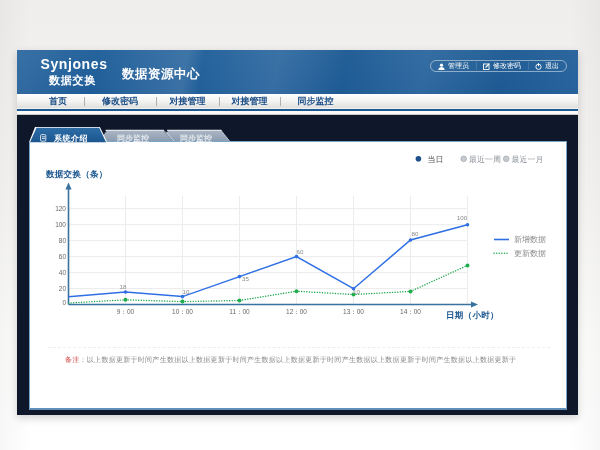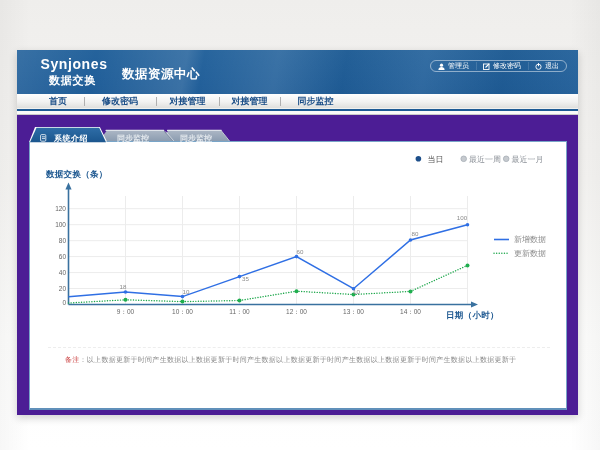--- a/index.html
+++ b/index.html
@@ -34,21 +34,21 @@
   display:flex;
 }
 .nav .ni {
   color:#1b4e87; font-size:9px; font-weight:bold;
   display:flex; align-items:center; justify-content:center;
 }
 .nav .nsep { width:1px; height:9px; background:#b0b0b0; margin-top:3px; }
 .navline { position:absolute; left:0; top:59px; width:561px; height:2px; background:#1d5a94; }
 .bodyarea {
   position:absolute; left:0; top:61px; width:561px; height:304px;
-  background:#4c1d95;
+  background:#0f172a;
 }
 .bodyarea .topshadow { position:absolute; left:0; top:0; width:561px; height:4px; background:#fafaf9; border-bottom:1px solid #cacaca; }
 .panel {
   position:absolute; left:12px; top:29.5px; width:538px; height:269px;
   background:#fff; border:1px solid #78a5c8; border-bottom:2px solid #6090ba;
 }
 .note { position:absolute; left:35px; top:213px; font-size:7px; color:#8a8a8a; letter-spacing:0.28px; }
 .note b { color:#cc4444; font-weight:normal; }
 .noteline { position:absolute; left:18px; top:205px; width:502px; border-top:1px dashed #ededed; }
 svg text { font-family:"Liberation Sans", sans-serif; }

